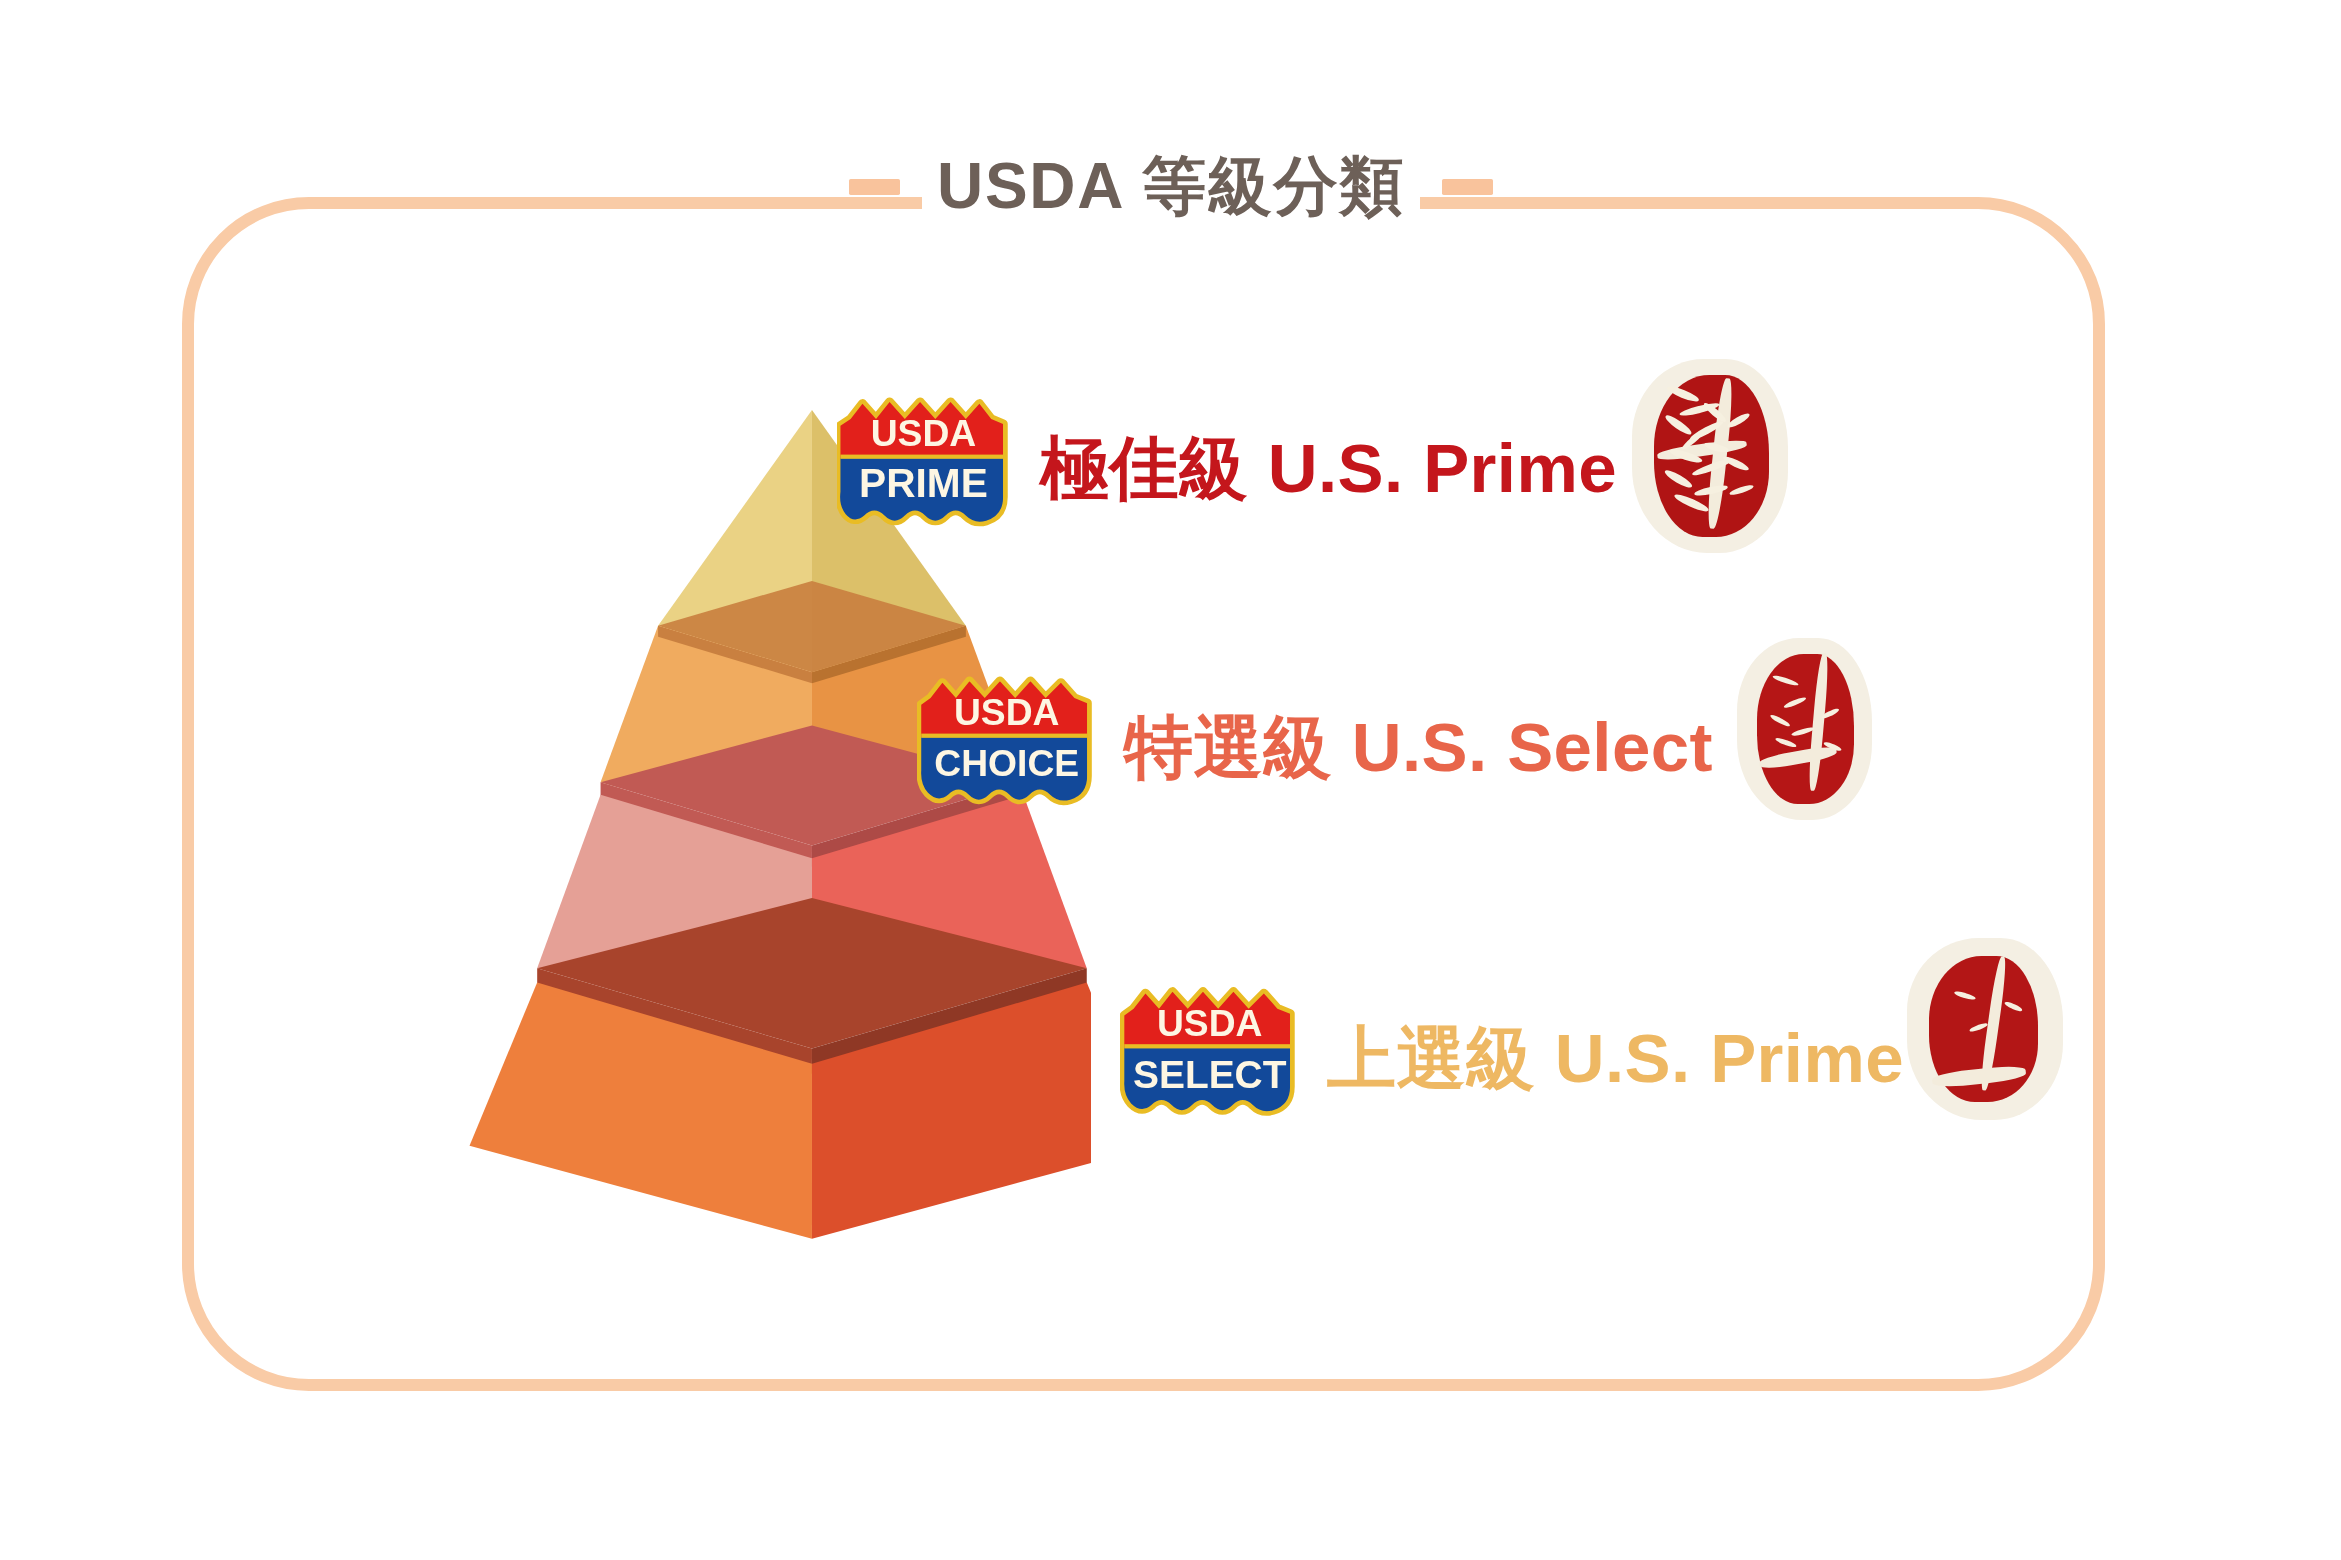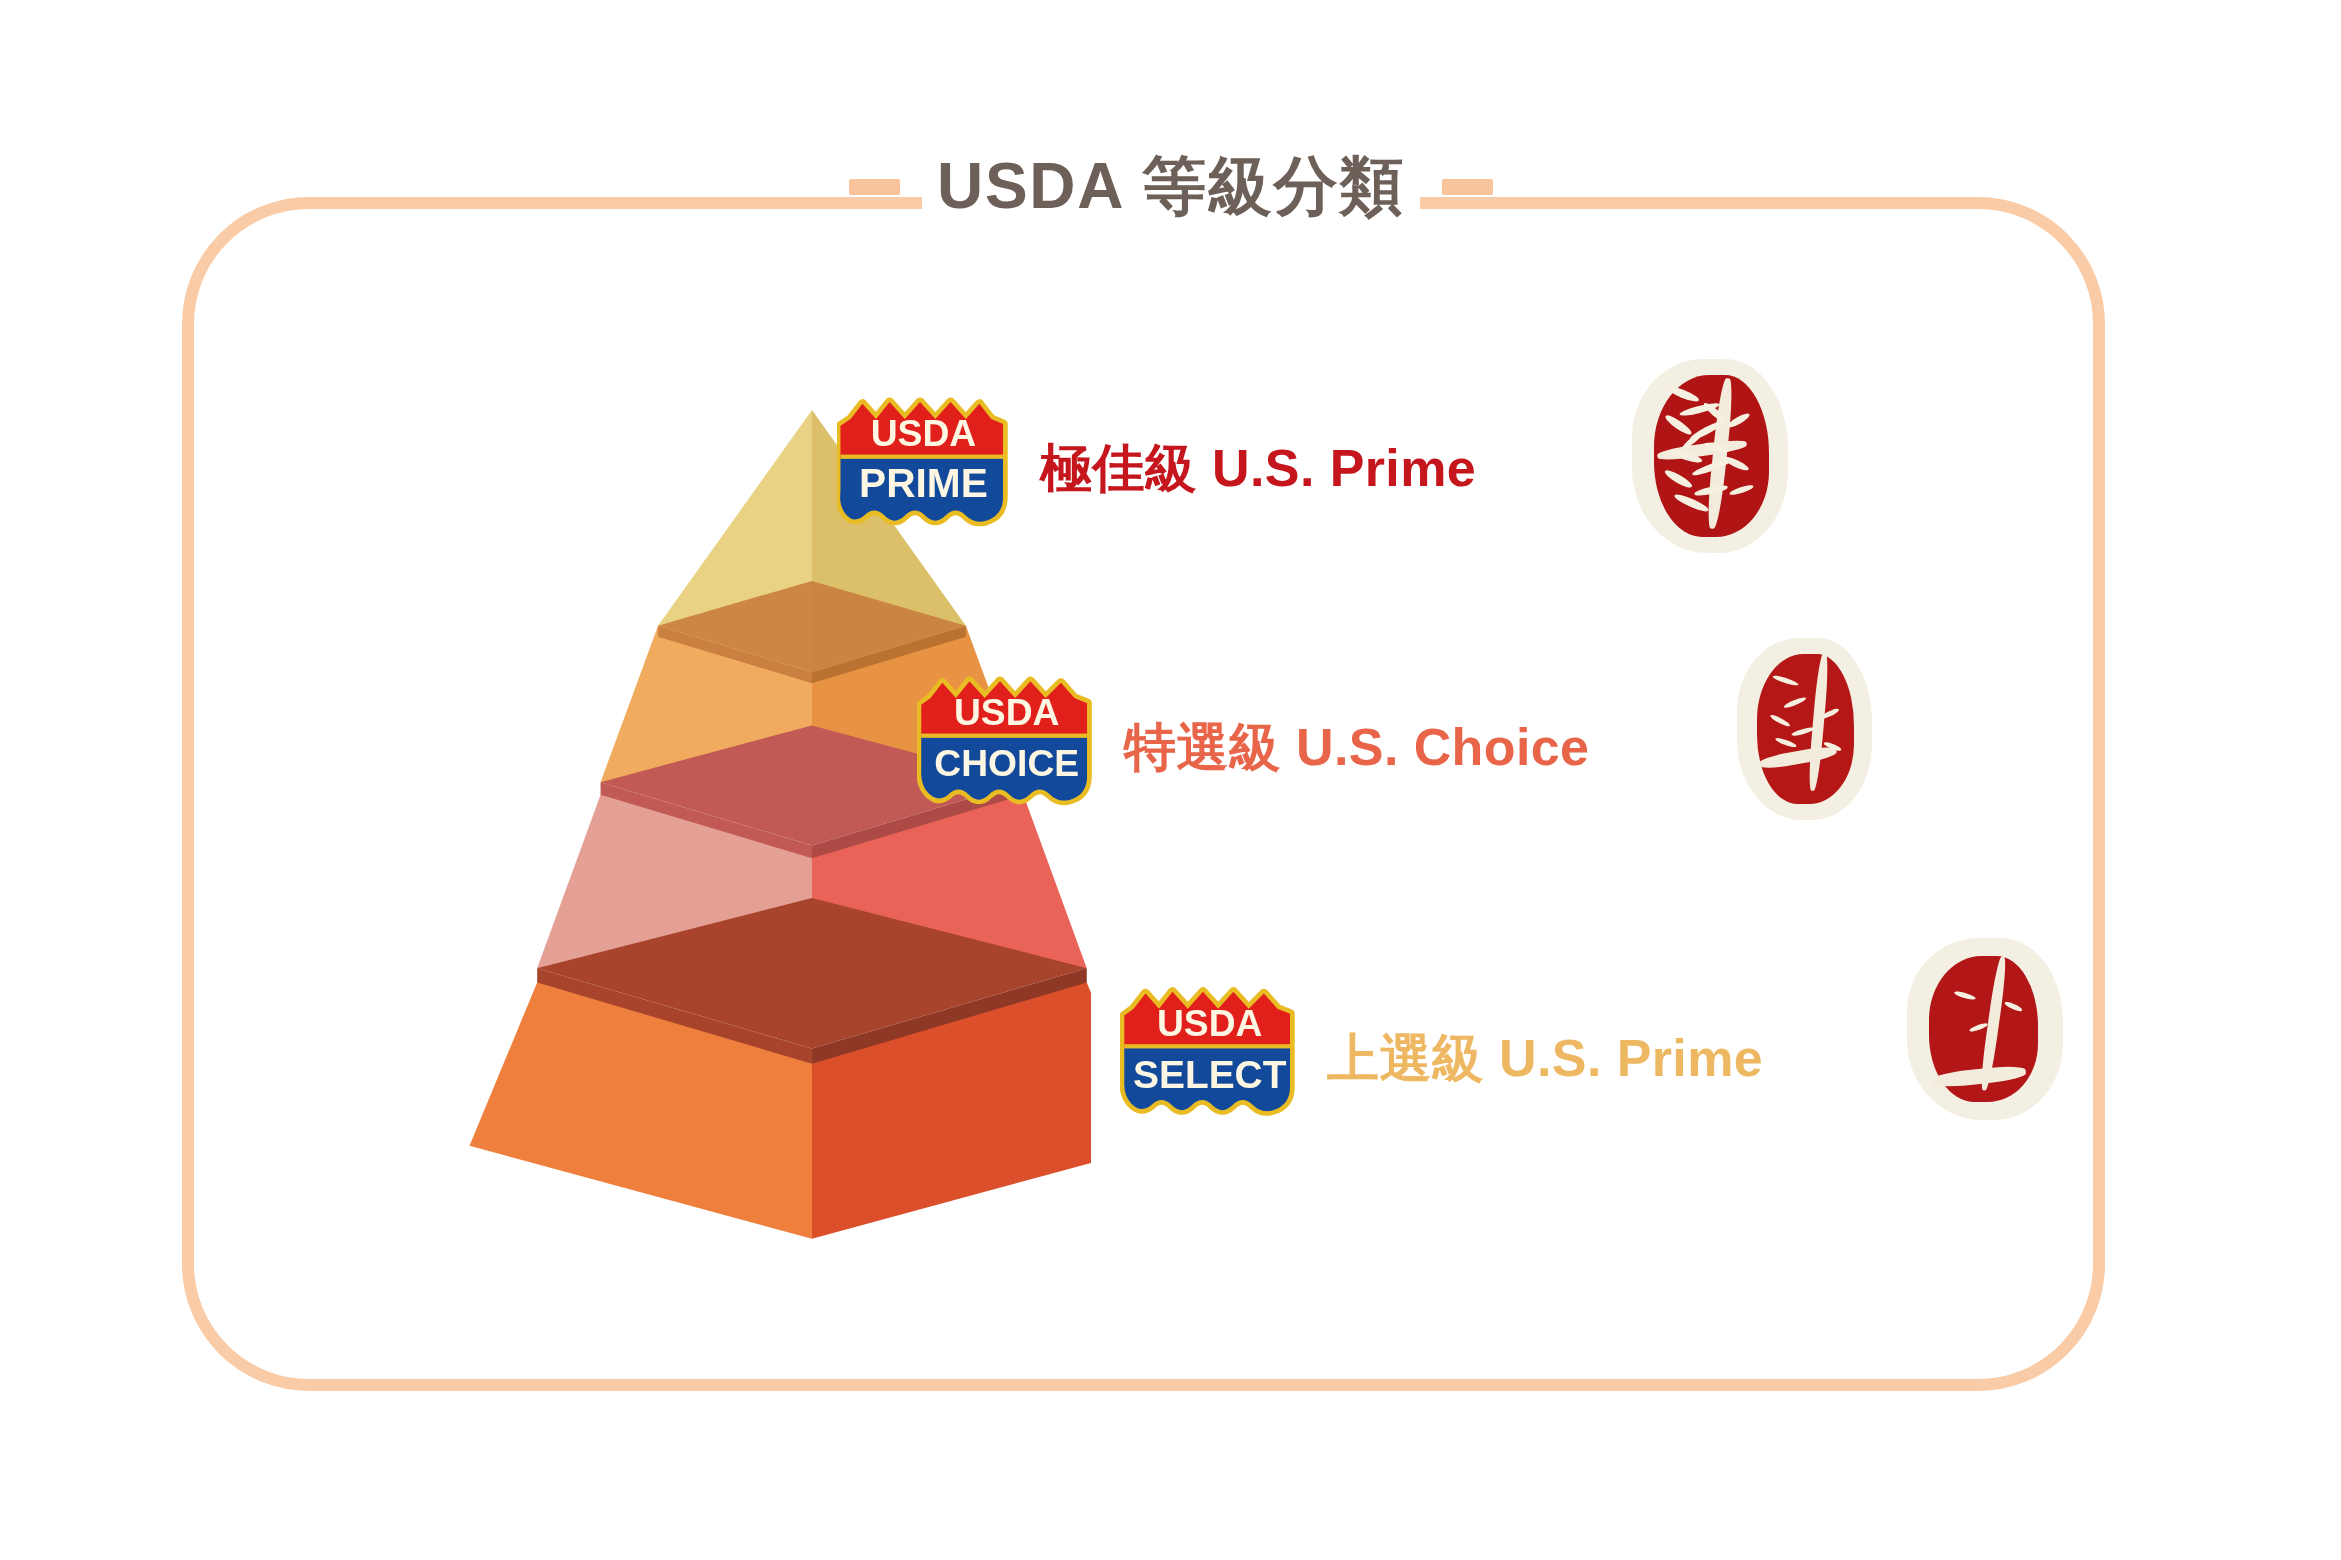--- a/index.html
+++ b/index.html
@@ -72,21 +72,21 @@
     position: absolute;
     display: flex;
     align-items: center;
     gap: 25px;
   }
   #row-prime  { left: 837px;  top: 397px;  }
   #row-choice { left: 917px; top: 676px;  }
   #row-select { left: 1120px; top: 985px; }
 
   .grade-label {
-    font-size: 52px;
+    font-size: 69px;
     font-weight: bold;
     white-space: nowrap;
     letter-spacing: 0.4px;
   }
 
   
   .badge { position: relative; flex: 0 0 auto; }
   .badge svg { display: block; }
   .badge-line {
     font-family: "Liberation Sans", sans-serif;
@@ -221,21 +221,21 @@
       <use href="#shieldC" fill="#e9bc24" stroke="#e9bc24" stroke-width="11" stroke-linejoin="round"></use>
       <g clip-path="url(#clipC)">
         <rect x="-10" y="-10" width="240" height="82" fill="#e2201b"></rect>
         <rect x="-10" y="72" width="240" height="110" fill="#12499a"></rect>
         <rect x="-10" y="68" width="240" height="5" fill="#e9bc24"></rect>
       </g>
       <text class="badge-line" x="106" y="58" font-size="44">USDA</text>
       <text class="badge-line" x="106" y="118" font-size="44">CHOICE</text>
     </svg>
   </div>
-  <div class="grade-label" style="color:#e8654a">特選級 U.S. Choice</div>
+  <div class="grade-label" style="color:#e8654a">特選級 U.S. Select</div>
 </div>
 
 <div class="row" id="row-select">
   <div class="badge">
     <svg width="182" height="148" viewBox="0 0 215 175" xmlns="http://www.w3.org/2000/svg">
       <defs>
         <path id="shieldS" d="M16,28 L30,10 L46,28 L62,8 L80,28 L98,8 L116,28 L134,8 L152,28 L170,10 L186,28
           L201,34 L201,120 Q201,142 181,148 Q167,152 157,142 Q145,130 133,142 Q121,154 109,142
           Q97,130 85,142 Q73,154 61,142 Q49,130 37,142 Q25,152 13,140 Q4,130 5,114 L5,36 Z"></path>
         <clipPath id="clipS">

